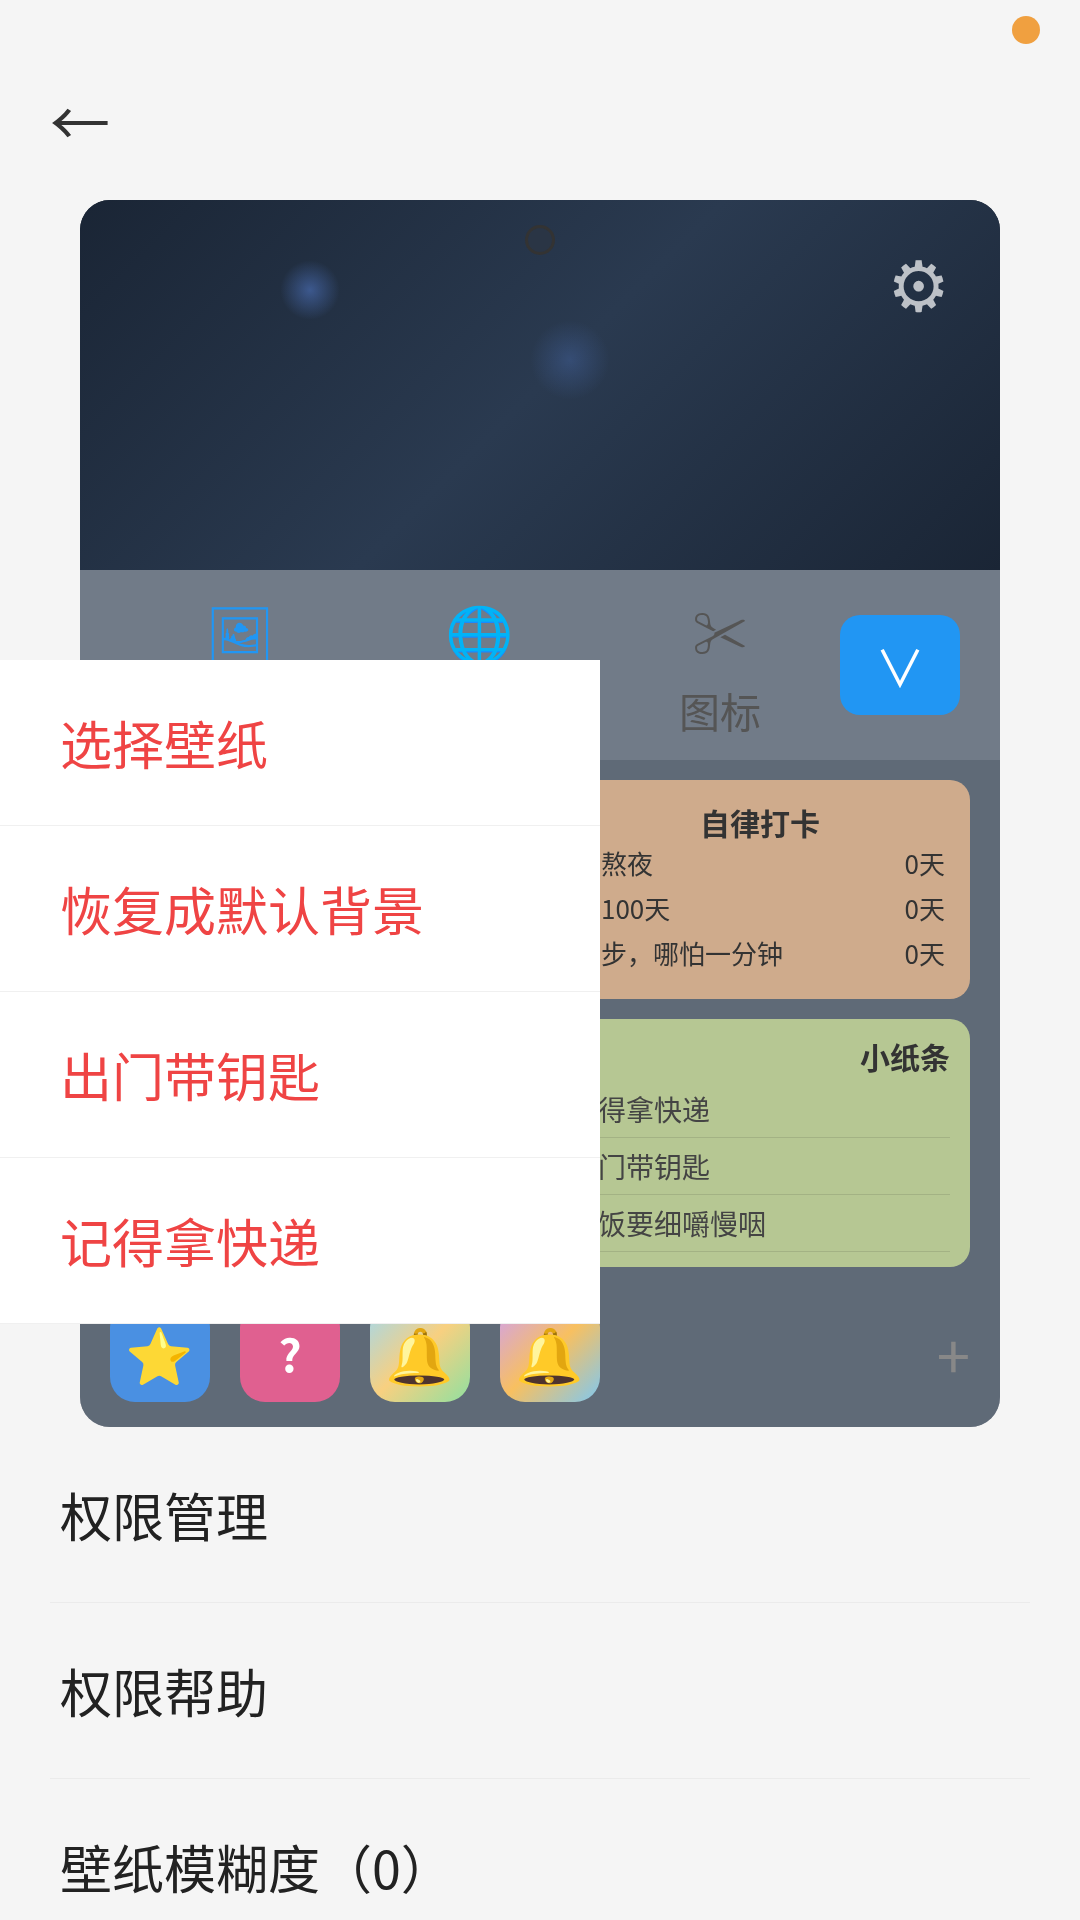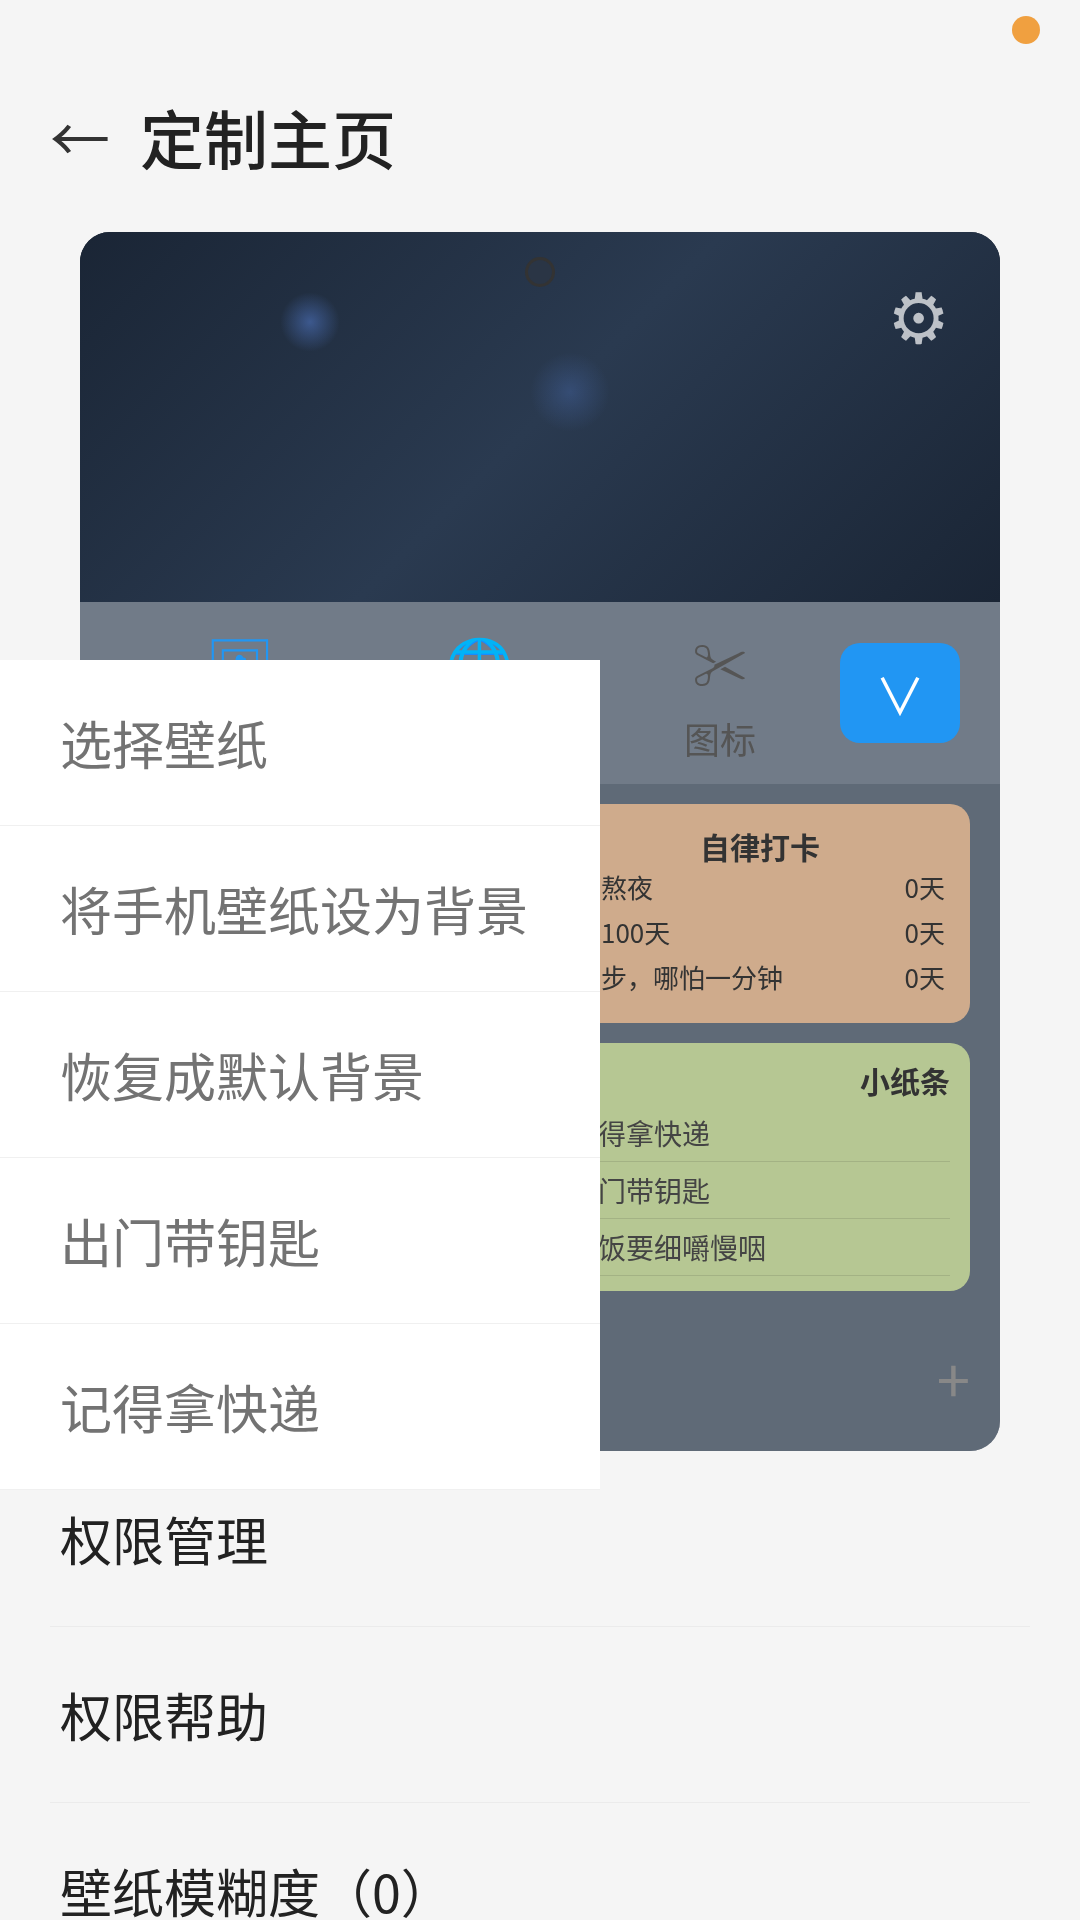--- a/index.html
+++ b/index.html
@@ -131,21 +131,21 @@
     }
 
     .tab-icon {
       font-size: 55px;
     }
 
     .tab-icon.active { color: #2196F3; }
     .tab-icon.inactive { color: #555; }
 
     .tab-label {
-      font-size: 36px;
+      font-size: 41px;
     }
 
     .tab-label.active { color: #2196F3; }
     .tab-label.inactive { color: #555; }
 
     .tab-indicator {
       position: absolute;
       bottom: 8px;
       left: 13%;
       width: 14%;
@@ -274,21 +274,21 @@
       width: 600px;
       background: white;
       border-radius: 0;
       padding: 0;
       z-index: 100;
     }
 
     .menu-item {
       padding: 45px 60px;
       font-size: 52px;
-      color: #737373;
+      color: #ef4444;
       cursor: pointer;
       border-bottom: 1px solid #f0f0f0;
     }
 
     
     .settings-list {
       margin-top: 0;
       padding: 0 50px;
     }
 
@@ -304,21 +304,20 @@
   </style>
 </head>
 <body>
 
 <div class="status-bar">
   <div class="status-dot"></div>
 </div>
 
 <div class="header">
   <div class="back-btn">←</div>
-  <div class="header-title">定制主页</div>
 </div>
 
 <div class="preview-container">
 
   <div class="preview-bg">
     <div class="camera-dot"></div>
     <div class="settings-icon-preview">⚙</div>
   </div>
 
   <div class="preview-tabs">
@@ -385,21 +384,20 @@
     <div class="dock-icon dock-icon-q" style="font-size:45px;font-weight:bold;color:white;">?</div>
     <div class="dock-icon dock-icon-bell1" style="background:linear-gradient(135deg,#a0d8f0,#f8d080,#90e0a0);">🔔</div>
     <div class="dock-icon dock-icon-bell2" style="background:linear-gradient(135deg,#d0a0f0,#f8c060,#80c8f0);">🔔</div>
     <div class="dock-plus">+</div>
   </div>
 
 </div>
 
 <div class="menu-overlay">
   <div class="menu-item">选择壁纸</div>
-  <div class="menu-item">将手机壁纸设为背景</div>
   <div class="menu-item">恢复成默认背景</div>
   <div class="menu-item">出门带钥匙</div>
   <div class="menu-item">记得拿快递</div>
 </div>
 
 <div class="settings-list">
   <div class="settings-item">权限管理</div>
   <div class="settings-item">权限帮助</div>
   <div class="settings-item">壁纸模糊度（0）</div>
 </div>

